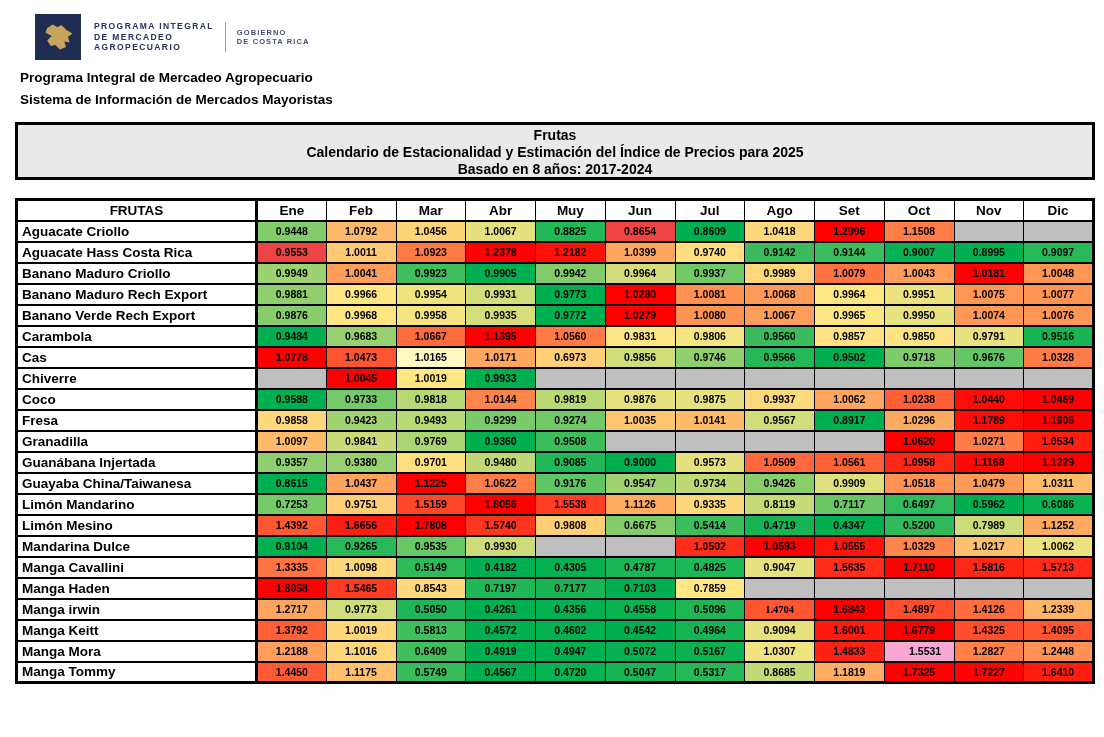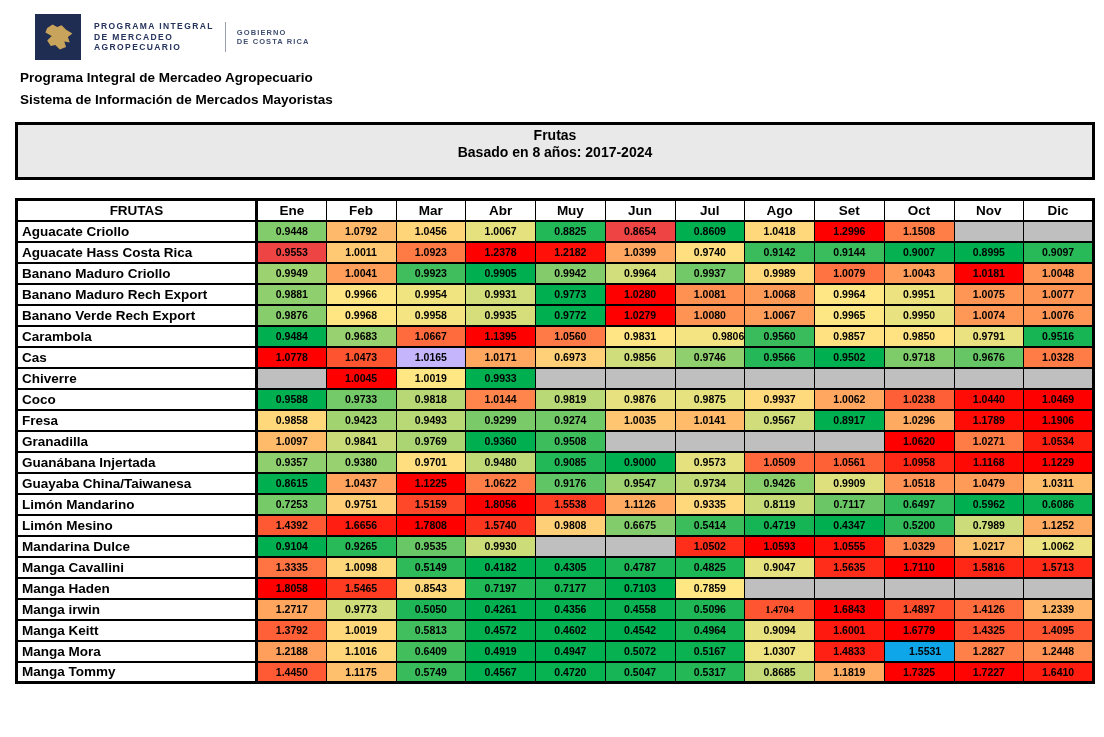--- a/index.html
+++ b/index.html
@@ -57,20 +57,21 @@
     </div>
   </div>
 
   <div class="doc-heading">
     <div>Programa Integral de Mercadeo Agropecuario</div>
     <div>Sistema de Información de Mercados Mayoristas</div>
   </div>
 
   <div class="title-box">
     <div>Frutas</div>
+    <div>Calendario de Estacionalidad y Estimación del Índice de Precios para 2025</div>
     <div>Basado en 8 años: 2017-2024</div>
   </div>
 
   <table class="season">
     <thead>
       <tr id="head-row">
         <th class="namecol">FRUTAS</th>
       <th>Ene</th>
           <th>Feb</th>
           <th>Mar</th>
@@ -162,32 +163,32 @@
           <td class="val" style="background: rgb(255, 150, 86);">1.0076</td>
         </tr>
         <tr>
           <td class="fruit namecol">Carambola</td>
           <td class="val" style="background: rgb(0, 176, 80);">0.9484</td>
           <td class="val" style="background: rgb(152, 209, 111);">0.9683</td>
           <td class="val" style="background: rgb(255, 107, 61);">1.0667</td>
           <td class="val" style="background: rgb(255, 0, 0);">1.1395</td>
           <td class="val" style="background: rgb(255, 122, 70);">1.0560</td>
           <td class="val" style="background: rgb(255, 229, 131);">0.9831</td>
-          <td class="val" style="background: rgb(245, 229, 130); text-align: right;">0.9806</td>
+          <td class="val" style="background: rgb(245, 229, 130);">0.9806</td>
           <td class="val" style="background: rgb(58, 188, 92);">0.9560</td>
           <td class="val" style="background: rgb(255, 225, 129);">0.9857</td>
           <td class="val" style="background: rgb(255, 226, 129);">0.9850</td>
           <td class="val" style="background: rgb(234, 226, 128);">0.9791</td>
           <td class="val" style="background: rgb(24, 181, 85);">0.9516</td>
         </tr>
         <tr>
           <td class="fruit namecol">Cas</td>
           <td class="val" style="background: rgb(255, 0, 0);">1.0778</td>
           <td class="val" style="background: rgb(255, 84, 48);">1.0473</td>
-          <td class="val" style="background: #c4b5fd;">1.0165</td>
+          <td class="val" style="background: #fef9c3;">1.0165</td>
           <td class="val" style="background: rgb(255, 167, 95);">1.0171</td>
           <td class="val" style="background: rgb(255, 208, 119);">0.6973</td>
           <td class="val" style="background: rgb(207, 221, 122);">0.9856</td>
           <td class="val" style="background: rgb(143, 207, 109);">0.9746</td>
           <td class="val" style="background: rgb(37, 184, 88);">0.9566</td>
           <td class="val" style="background: rgb(0, 176, 80);">0.9502</td>
           <td class="val" style="background: rgb(126, 203, 106);">0.9718</td>
           <td class="val" style="background: rgb(102, 198, 101);">0.9676</td>
           <td class="val" style="background: rgb(255, 124, 71);">1.0328</td>
         </tr>
@@ -390,21 +391,21 @@
           <td class="fruit namecol">Manga Mora</td>
           <td class="val" style="background: rgb(255, 159, 91);">1.2188</td>
           <td class="val" style="background: rgb(255, 214, 122);">1.1016</td>
           <td class="val" style="background: rgb(66, 190, 93);">0.6409</td>
           <td class="val" style="background: rgb(0, 176, 80);">0.4919</td>
           <td class="val" style="background: rgb(1, 176, 80);">0.4947</td>
           <td class="val" style="background: rgb(7, 177, 81);">0.5072</td>
           <td class="val" style="background: rgb(11, 178, 82);">0.5167</td>
           <td class="val" style="background: rgb(239, 228, 129);">1.0307</td>
           <td class="val" style="background: rgb(255, 33, 19);">1.4833</td>
-          <td class="val" style="background: #0ea5e9; padding-left: 12px;">1.5531</td>
+          <td class="val" style="background: #f9a8d4; padding-left: 12px;">1.5531</td>
           <td class="val" style="background: rgb(255, 128, 73);">1.2827</td>
           <td class="val" style="background: rgb(255, 146, 84);">1.2448</td>
         </tr>
         <tr>
           <td class="fruit namecol">Manga Tommy</td>
           <td class="val" style="background: rgb(255, 90, 51);">1.4450</td>
           <td class="val" style="background: rgb(255, 192, 110);">1.1175</td>
           <td class="val" style="background: rgb(56, 188, 91);">0.5749</td>
           <td class="val" style="background: rgb(0, 176, 80);">0.4567</td>
           <td class="val" style="background: rgb(7, 178, 81);">0.4720</td>

